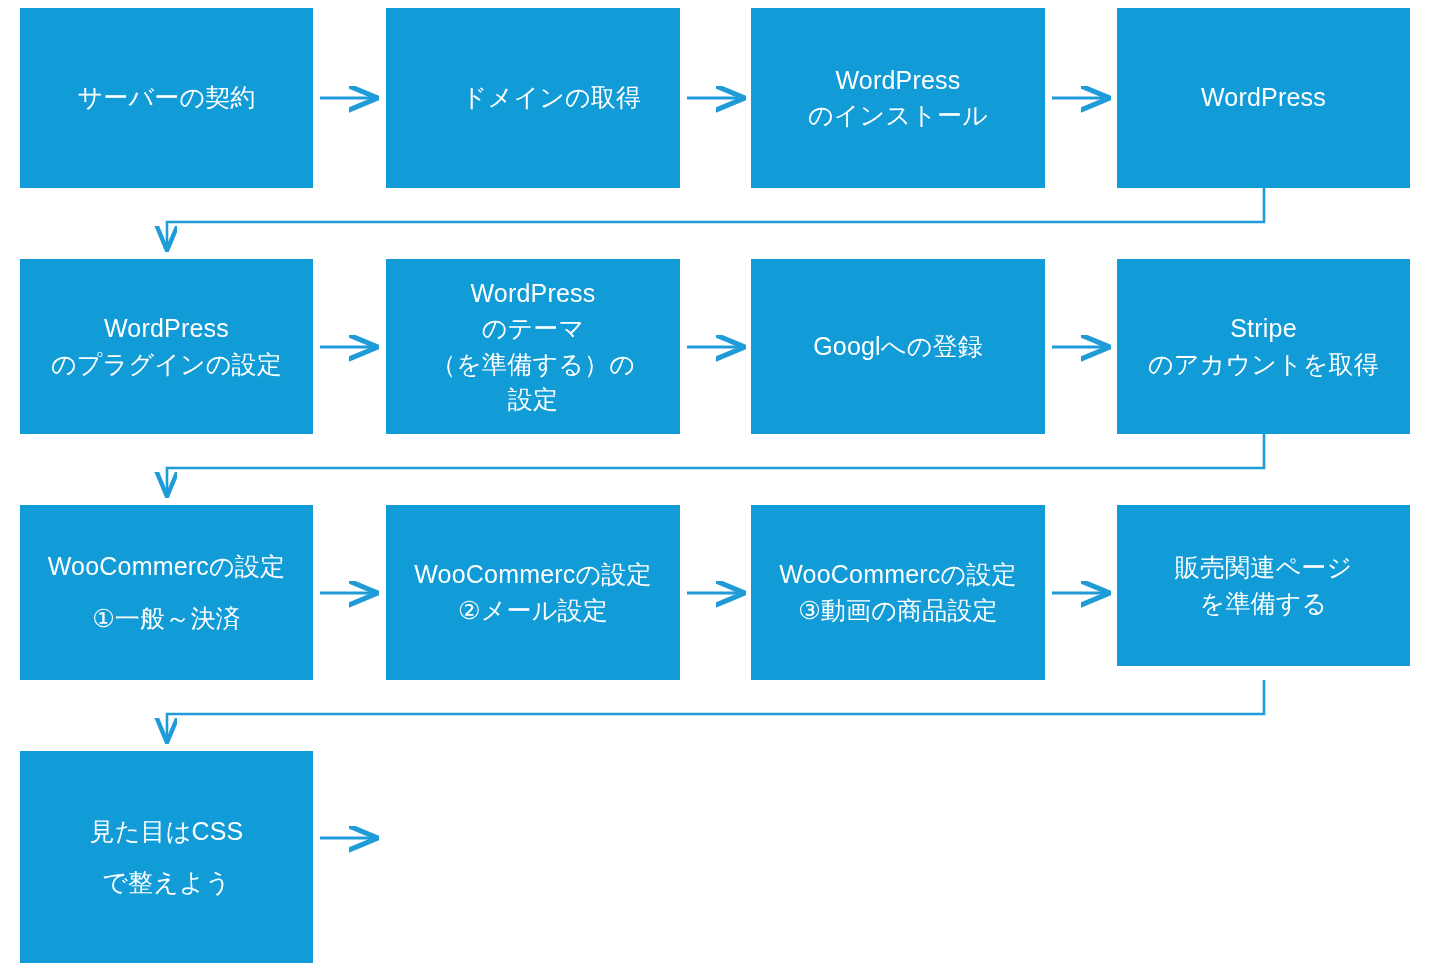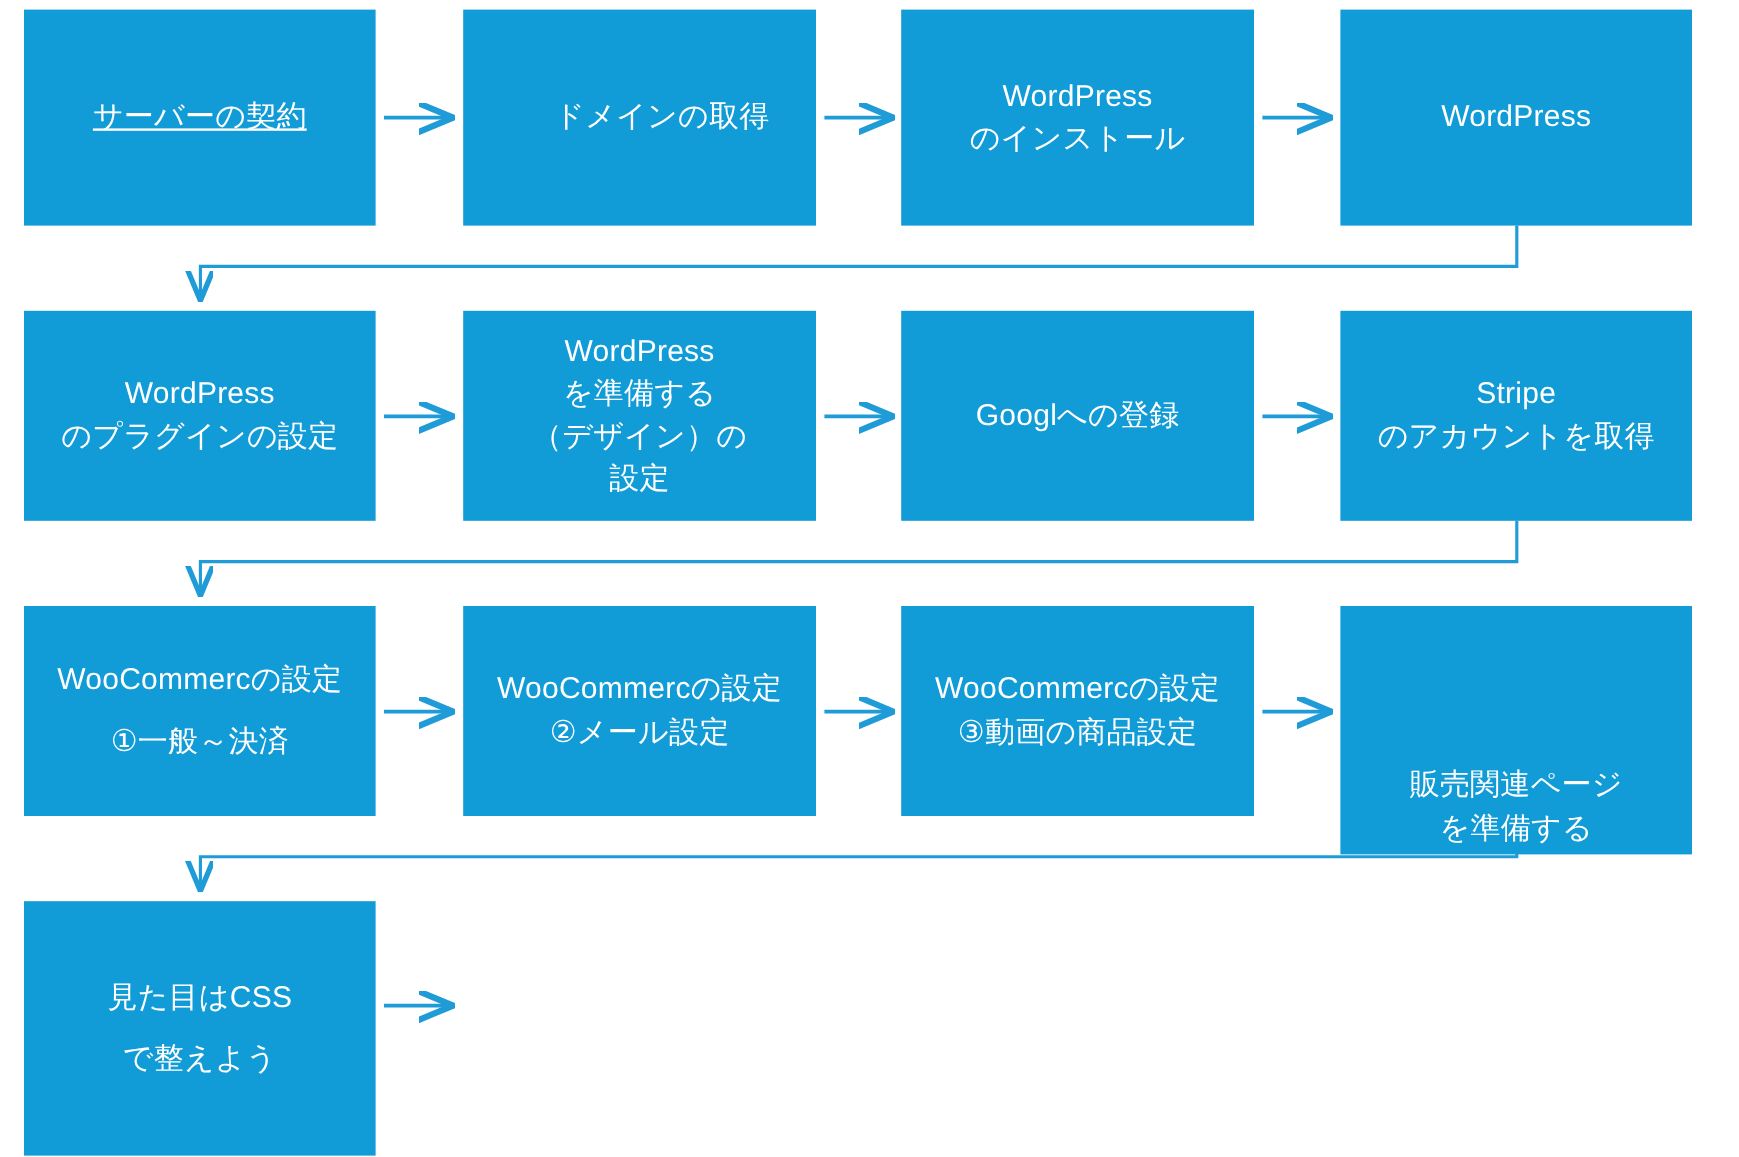--- a/index.html
+++ b/index.html
@@ -79,41 +79,41 @@
       <line x1="320" y1="838" x2="377" y2="838"></line>
     </g>
 
     <g stroke="#1F9CD8" stroke-width="2.6" fill="none" marker-end="url(#ah)">
       <path d="M1264,188 L1264,222 L167,222 L167,250"></path>
       <path d="M1264,434 L1264,468 L167,468 L167,496"></path>
       <path d="M1264,680 L1264,714 L167,714 L167,742"></path>
     </g>
   </svg>
 
-  <div class="node" style="left:20px;  top:8px;   width:293px; height:180px;text-decoration:underline;">
+  <div class="node" style="left:20px;  top:8px;   width:293px; height:180px;">
     <span class="line">サーバーの契約</span>
   </div>
   <div class="node" style="left:386px; top:8px;   width:294px; height:180px;padding-left:45px;">
     <span class="line">ドメインの取得</span>
   </div>
   <div class="node" style="left:751px; top:8px;   width:294px; height:180px;">
     <span class="line">WordPress</span>
     <span class="line">のインストール</span>
   </div>
   <div class="node" style="left:1117px; top:8px;  width:293px; height:180px;">
     <span class="line">WordPress</span>
   </div>
 
   <div class="node" style="left:20px;  top:259px; width:293px; height:175px;">
     <span class="line">WordPress</span>
     <span class="line">のプラグインの設定</span>
   </div>
   <div class="node" style="left:386px; top:259px; width:294px; height:175px;">
     <span class="line">WordPress</span>
-    <span class="line">を準備する（デザイン）の</span>
+    <span class="line">のテーマ（を準備する）の</span>
     <span class="line">設定</span>
   </div>
   <div class="node" style="left:751px; top:259px; width:294px; height:175px;">
     <span class="line">Googlへの登録</span>
   </div>
   <div class="node" style="left:1117px; top:259px; width:293px; height:175px;">
     <span class="line">Stripe</span>
     <span class="line">のアカウントを取得</span>
   </div>
 
@@ -122,21 +122,21 @@
     <span class="line">①一般～決済</span>
   </div>
   <div class="node" style="left:386px; top:505px; width:294px; height:175px;">
     <span class="line">WooCommercの設定</span>
     <span class="line">②メール設定</span>
   </div>
   <div class="node" style="left:751px; top:505px; width:294px; height:175px;">
     <span class="line">WooCommercの設定</span>
     <span class="line">③動画の商品設定</span>
   </div>
-  <div class="node" style="left:1117px; top:505px; width:293px; height:207px;justify-content:flex-end;">
+  <div class="node" style="left:1117px; top:505px; width:293px; height:161px;">
     <span class="line">販売関連ページ</span>
     <span class="line">を準備する</span>
   </div>
 
   <div class="node loose" style="left:20px;  top:751px; width:293px; height:212px;">
     <span class="line">見た目はCSS</span>
     <span class="line">で整えよう</span>
   </div>
 
 </div>

